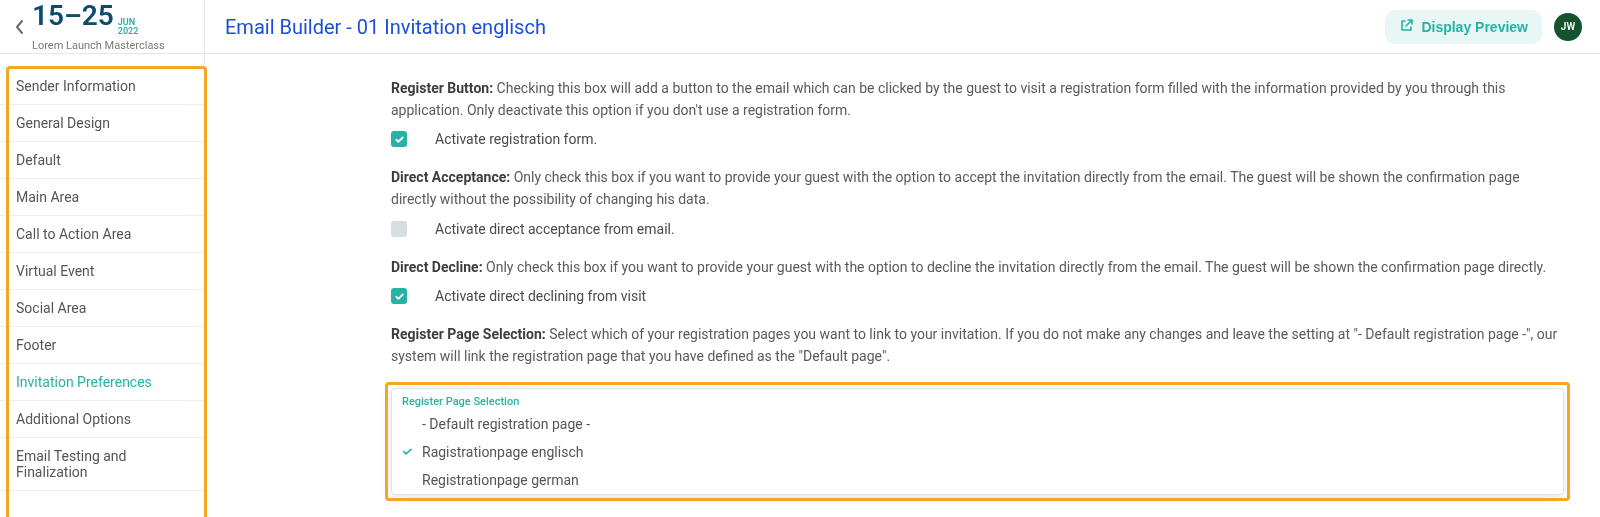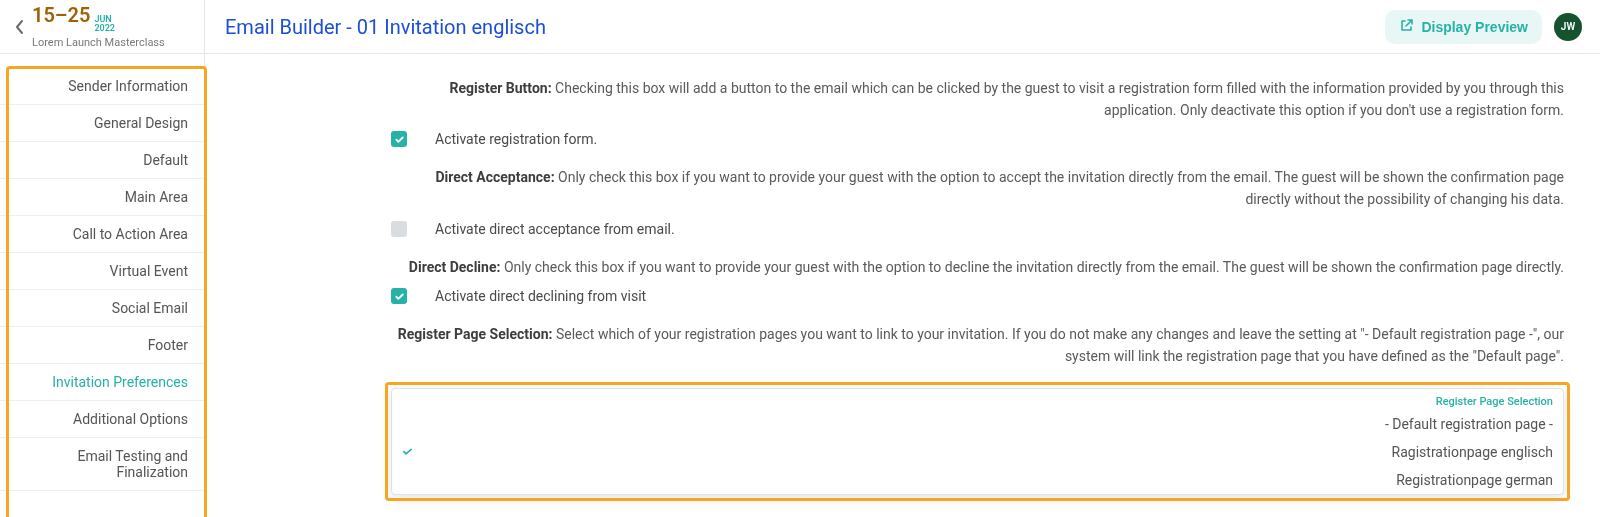--- a/index.html
+++ b/index.html
@@ -38,23 +38,23 @@
     display: flex;
     flex-direction: column;
     line-height: 1.1;
   }
   .date-line {
     display: flex;
     align-items: baseline;
     gap: 4px;
   }
   .date-range {
-    color: #a16207;
+    color: #0c4a6e;
     font-weight: 600;
-    font-size: 20px;
+    font-size: 28px;
   }
   .date-suffix {
     display: flex;
     flex-direction: column;
     font-size: 9px;
     color: #26b2a6;
     font-weight: 600;
     line-height: 1;
   }
   .event-name {
@@ -96,21 +96,20 @@
     color: #fff;
     display: flex;
     align-items: center;
     justify-content: center;
     font-size: 10px;
     font-weight: 600;
   }
   .body-wrap {
     display: flex;
     height: calc(517px - 54px);
-    text-align: right;
   }
   .sidebar {
     width: 205px;
     border-right: 1px solid #e6e6e6;
     flex-shrink: 0;
     position: relative;
   }
   .sidebar-highlight {
     position: absolute;
     left: 6px;
@@ -267,21 +266,21 @@
 <div class="body-wrap">
   <div class="sidebar">
     <div class="sidebar-highlight"></div>
     <ul class="sidebar-list" id="sidebar-list">
         <li class="sidebar-item"><span>Sender Information</span></li>
         <li class="sidebar-item"><span>General Design</span></li>
         <li class="sidebar-item"><span>Default</span></li>
         <li class="sidebar-item"><span>Main Area</span></li>
         <li class="sidebar-item"><span>Call to Action Area</span></li>
         <li class="sidebar-item"><span>Virtual Event</span></li>
-        <li class="sidebar-item"><span>Social Email</span></li>
+        <li class="sidebar-item"><span>Social Area</span></li>
         <li class="sidebar-item"><span>Footer</span></li>
         <li class="sidebar-item active"><span>Invitation Preferences</span></li>
         <li class="sidebar-item"><span>Additional Options</span></li>
         <li class="sidebar-item"><span>Email Testing and Finalization</span></li>
       </ul>
   </div>
 
   <div class="content">
     <div id="sections">
         <div class="section">

